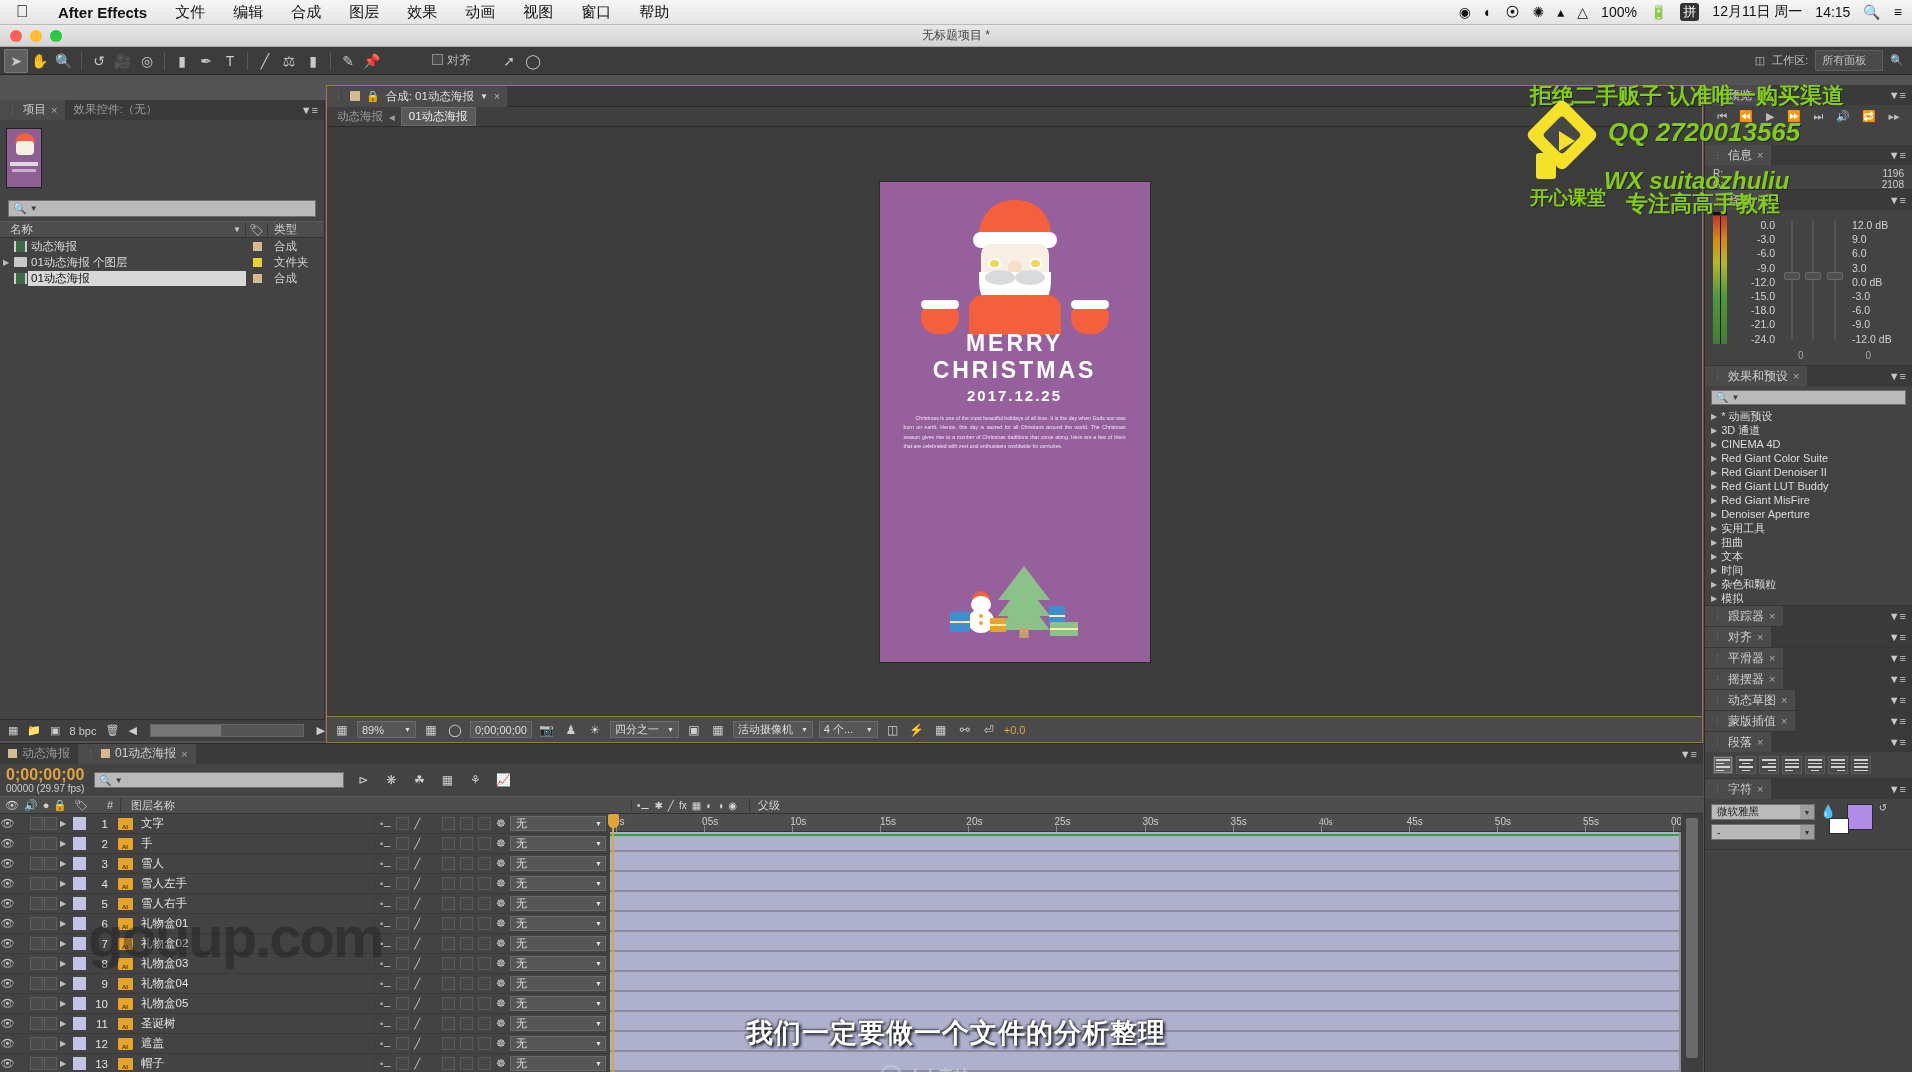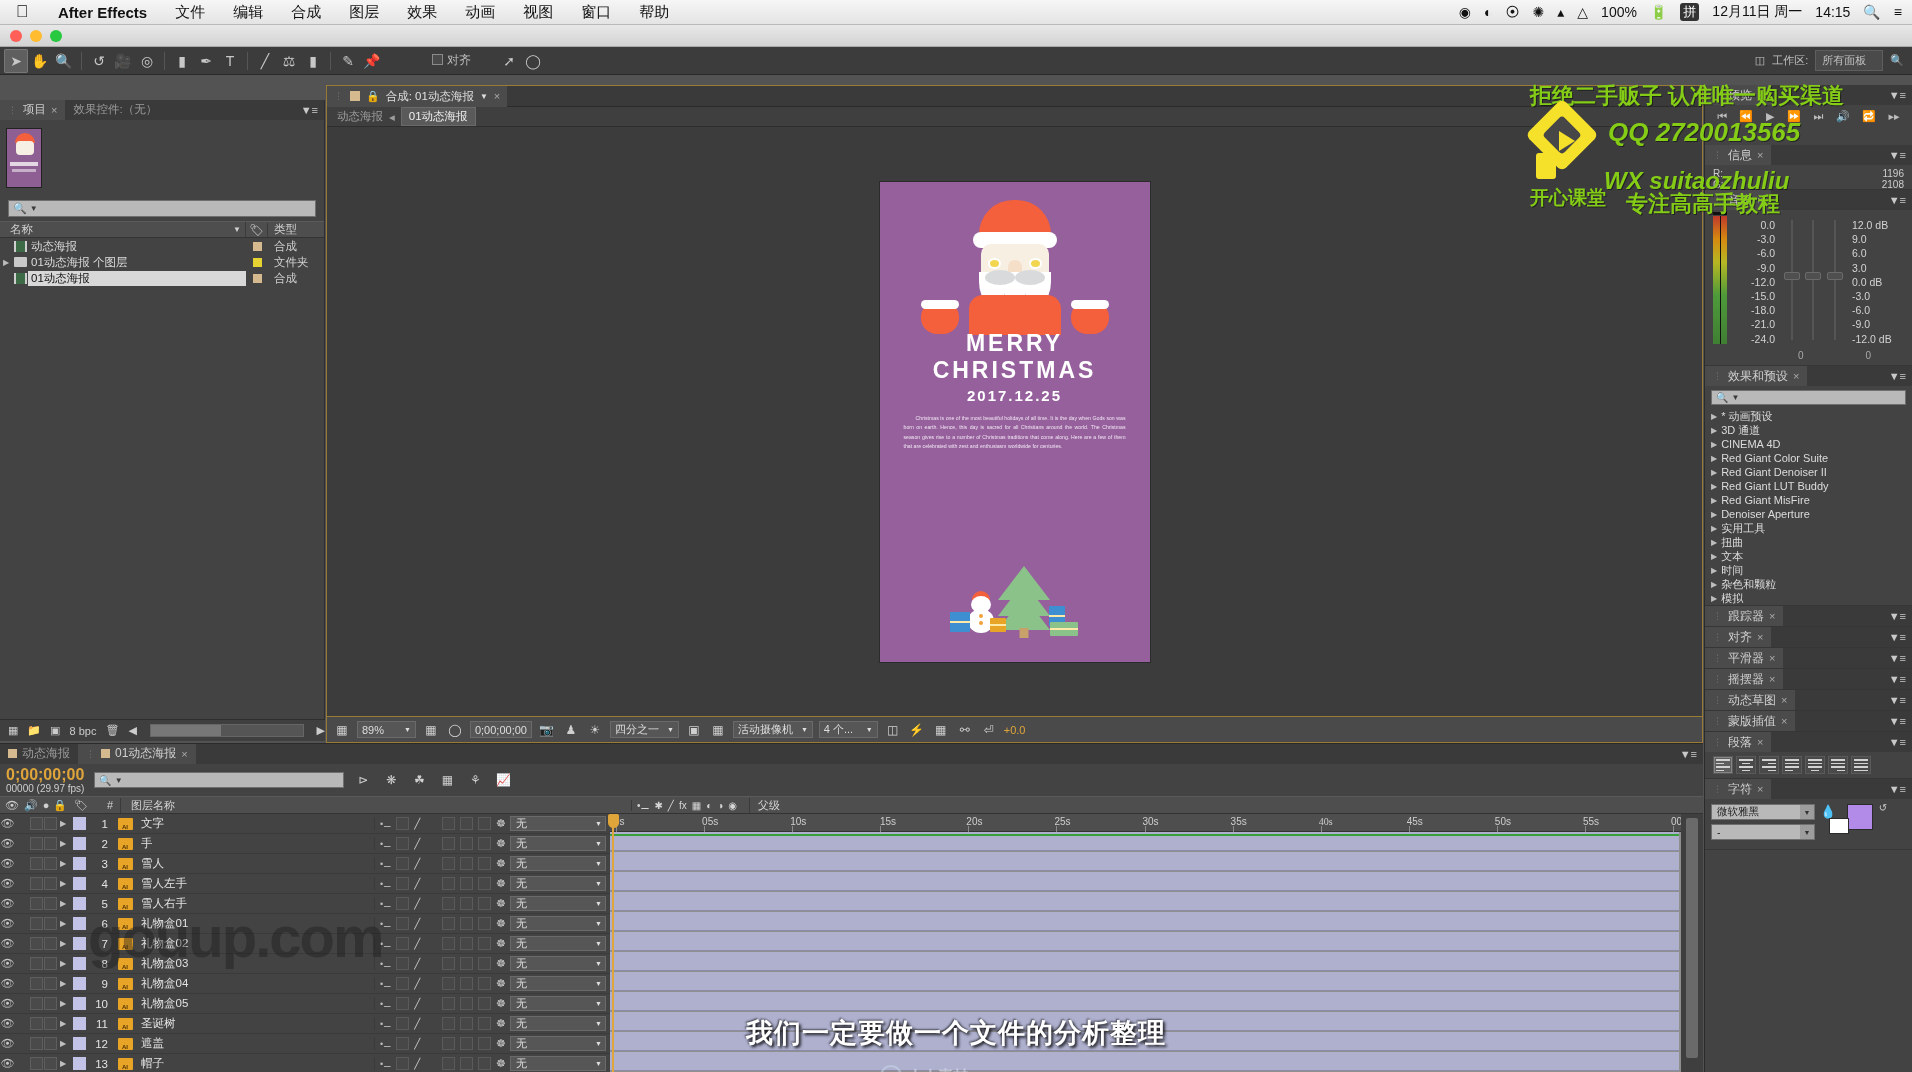--- a/index.html
+++ b/index.html
@@ -239,20 +239,21 @@
 </div>
 
 <div class="win">
 
   <div class="titlebar">
     <div class="lights">
       <span class="lt r"></span>
       <span class="lt y"></span>
       <span class="lt g"></span>
     </div>
+    <div class="wtitle">无标题项目 *</div>
   </div>
 
   <div class="apptool">
     <div class="tbtn sel">➤</div>
     <div class="tbtn">✋</div>
     <div class="tbtn">🔍</div>
     <div class="tsep"></div>
     <div class="tbtn">↺</div>
     <div class="tbtn">🎥</div>
     <div class="tbtn">◎</div>

